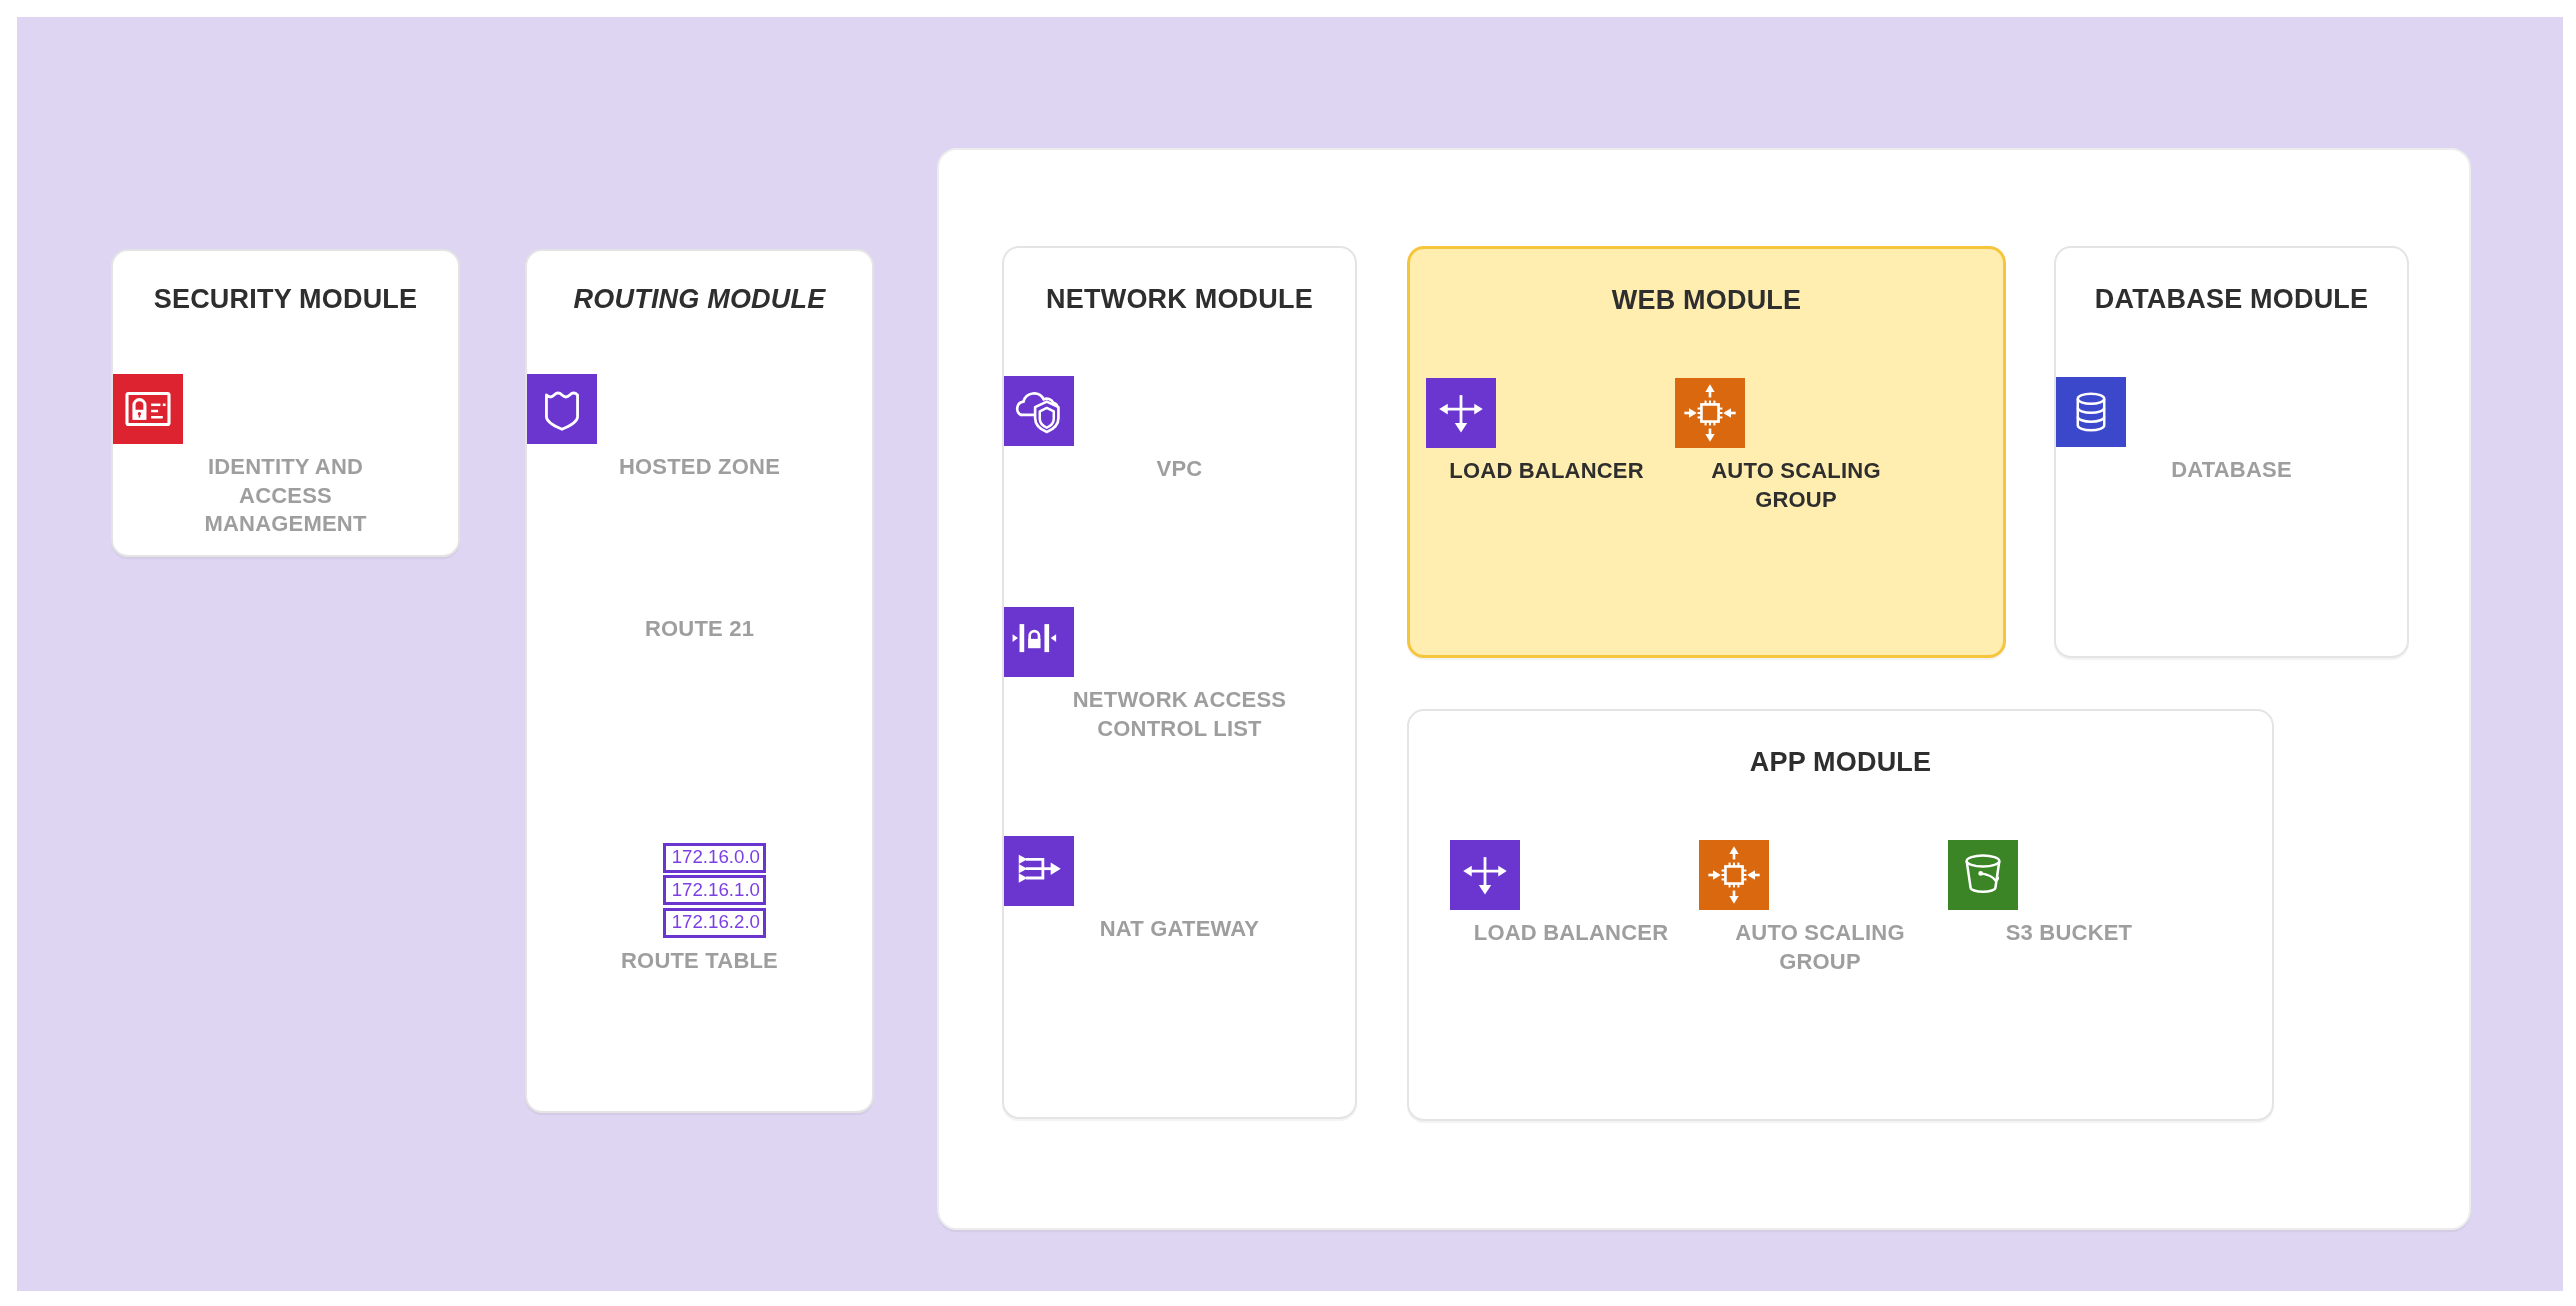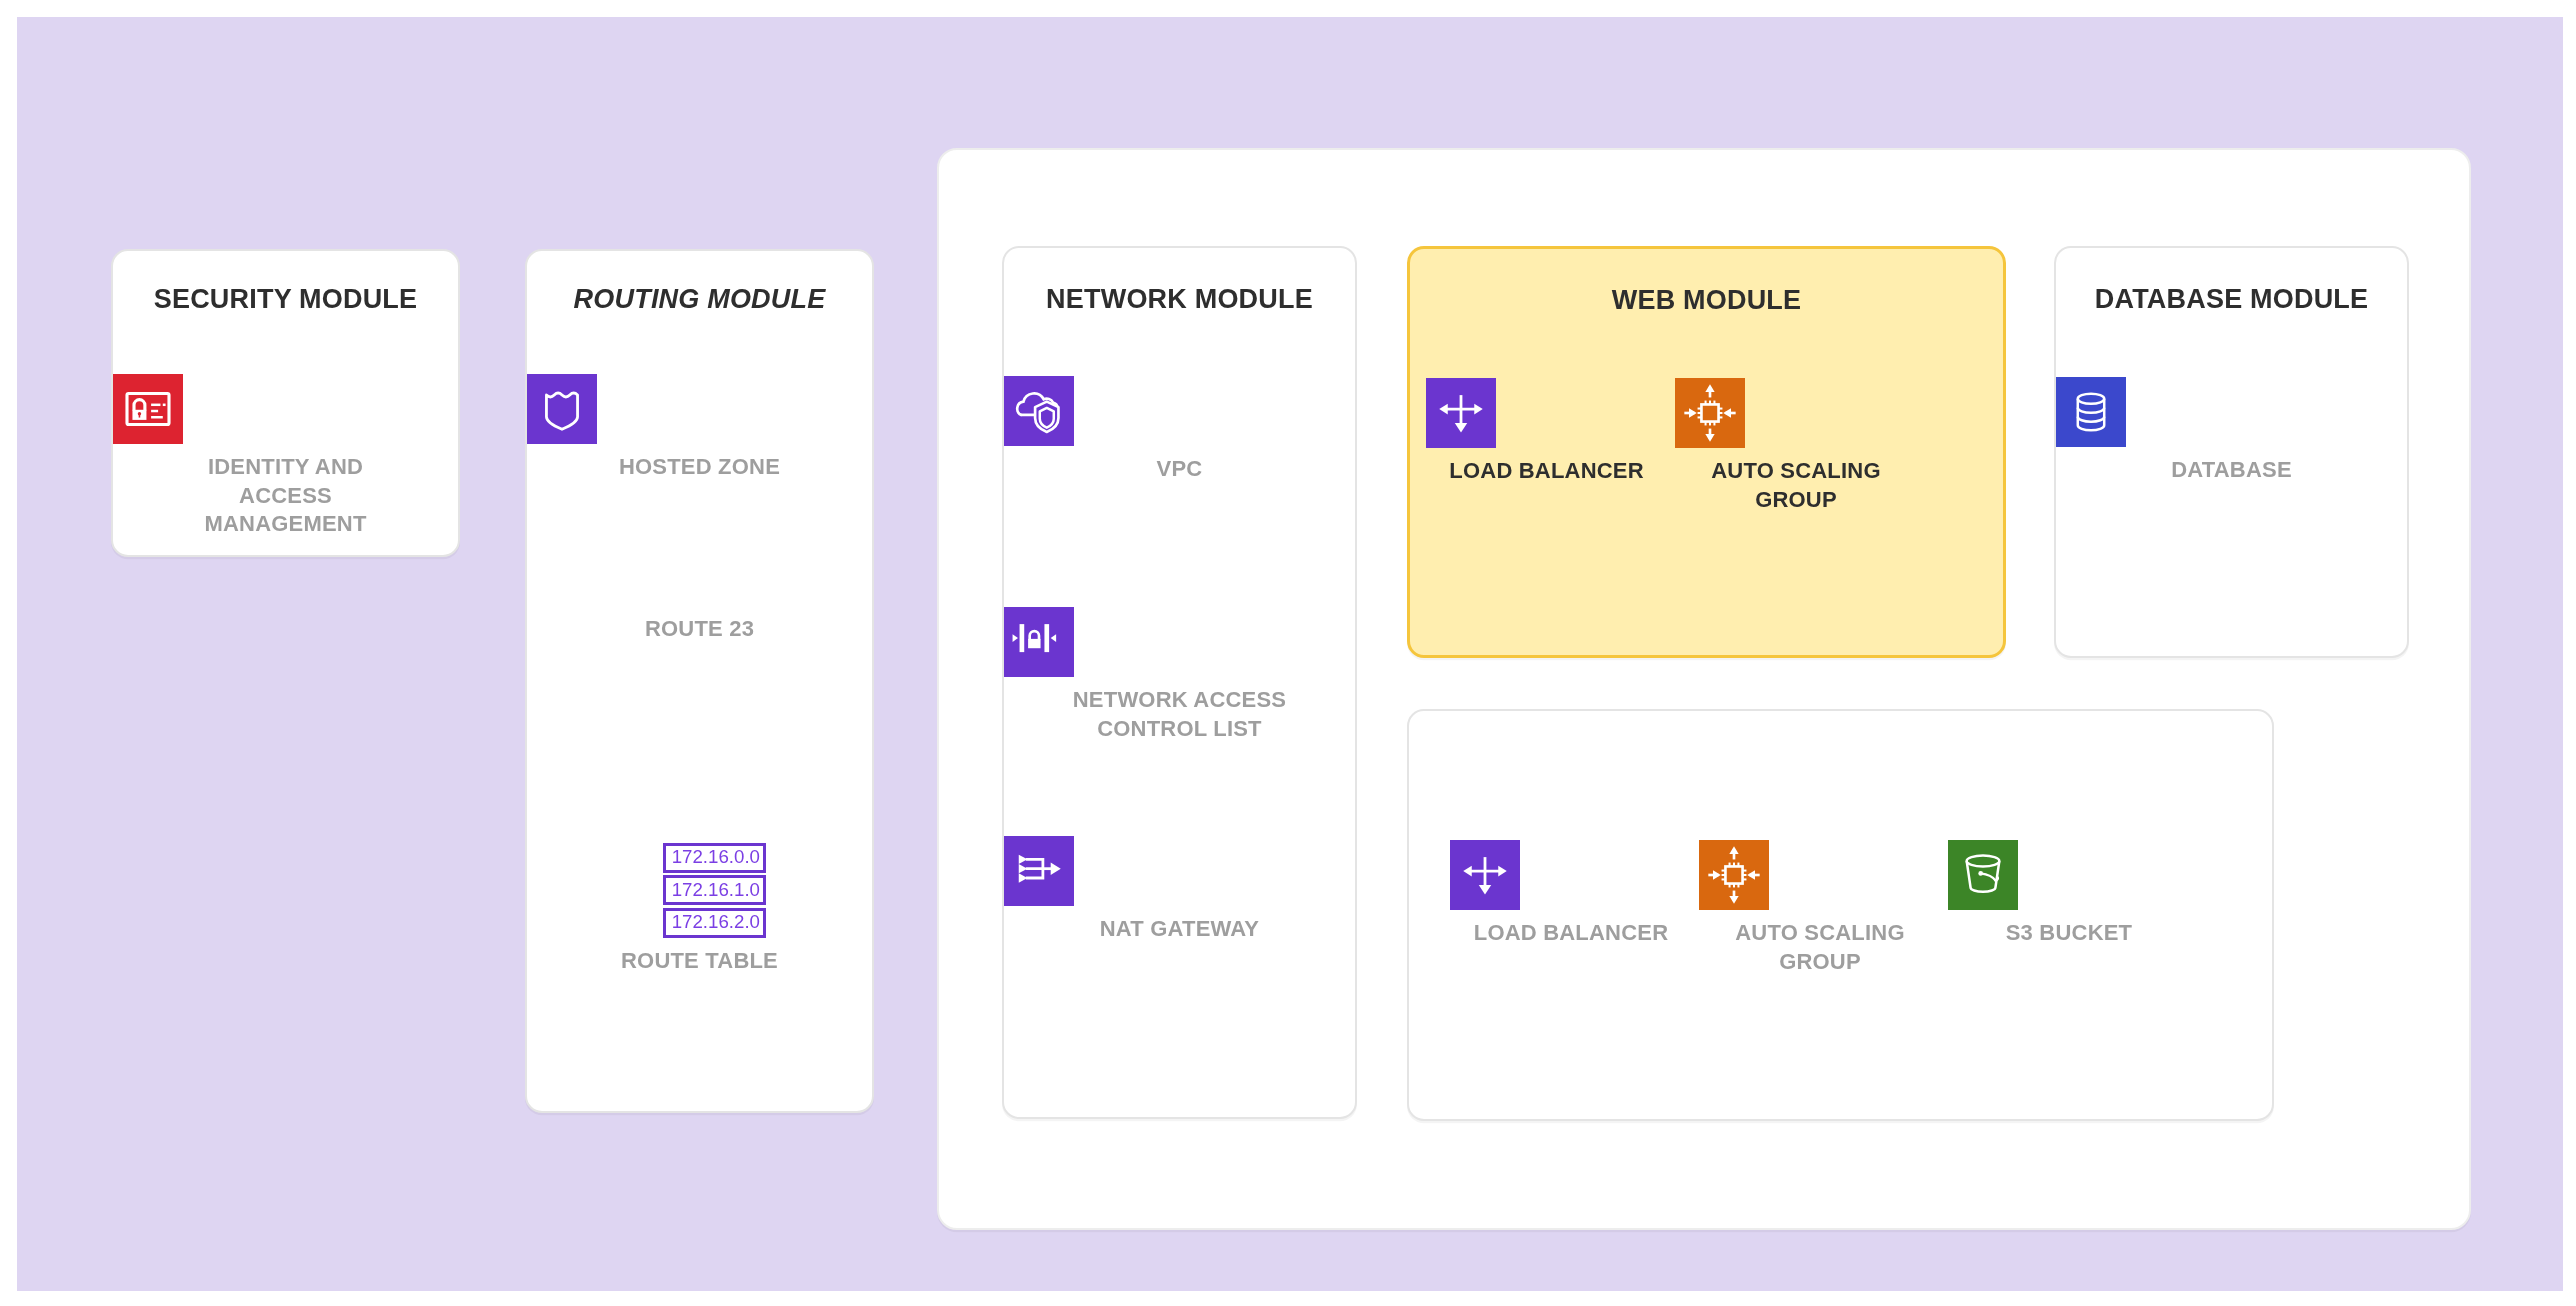--- a/index.html
+++ b/index.html
@@ -171,21 +171,21 @@
       <span class="res-icon">
         <svg width="70" height="70" viewBox="0 0 90 90">
           <rect width="90" height="90" fill="#6b35cf"></rect>
           <path d="M25 27 q5 5 10 0 q5 -5 10 0 q5 5 10 0 q5 -5 10 0 v28 q0 8 -20 16 q-20 -8 -20 -16 z" fill="none" stroke="#ffffff" stroke-width="3.6" stroke-linejoin="round"></path>
         </svg>
       </span>
       <div class="res-label">HOSTED ZONE</div>
     </div>
 
     <div class="resource" id="res-route53">
-      <div class="res-label">ROUTE 23</div>
+      <div class="res-label">ROUTE 21</div>
     </div>
 
     <div class="resource" id="res-routetable">
       <span class="res-icon">
         <span class="cidr-stack">
           <span class="cidr-box">172.16.0.0</span>
           <span class="cidr-box">172.16.1.0</span>
           <span class="cidr-box">172.16.2.0</span>
         </span>
       </span>
@@ -303,20 +303,21 @@
           <path d="M28 28 v34 a17 6.5 0 0 0 34 0 v-34" fill="none" stroke="#ffffff" stroke-width="3.2"></path>
           <path d="M28 39.5 a17 6.5 0 0 0 34 0" fill="none" stroke="#ffffff" stroke-width="3.2"></path>
           <path d="M28 51 a17 6.5 0 0 0 34 0" fill="none" stroke="#ffffff" stroke-width="3.2"></path>
         </svg>
       </span>
       <div class="res-label">DATABASE</div>
     </div>
   </div>
 
   <div id="card-app" class="card">
+    <div class="module-title">APP MODULE</div>
 
     <div class="resource" id="res-app-lb">
       <span class="res-icon">
         <svg width="70" height="70" viewBox="0 0 90 90">
           <rect width="90" height="90" fill="#6b35cf"></rect>
           <line x1="45" y1="22" x2="45" y2="62" stroke="#ffffff" stroke-width="3.6"></line>
           <line x1="22" y1="40" x2="68" y2="40" stroke="#ffffff" stroke-width="3.6"></line>
           <polygon points="17,40 28,33 28,47" fill="#ffffff"></polygon>
           <polygon points="73,40 62,33 62,47" fill="#ffffff"></polygon>
           <polygon points="45,70 37,58 53,58" fill="#ffffff"></polygon>

